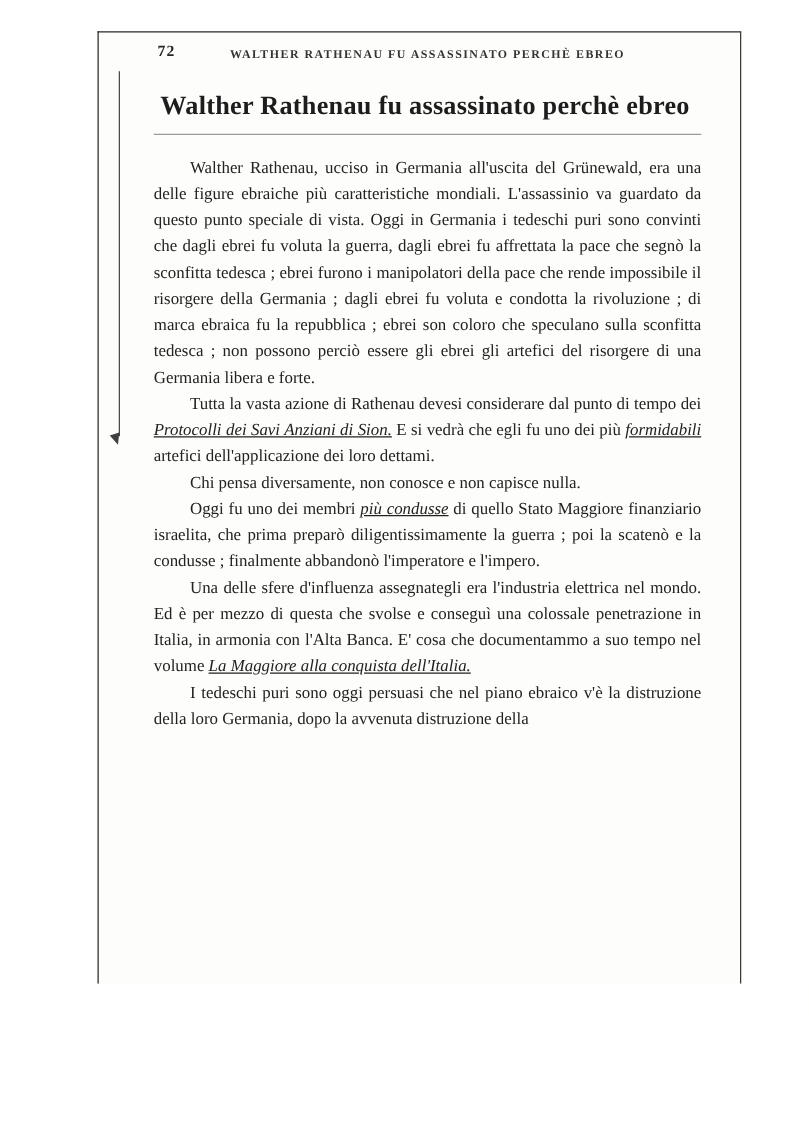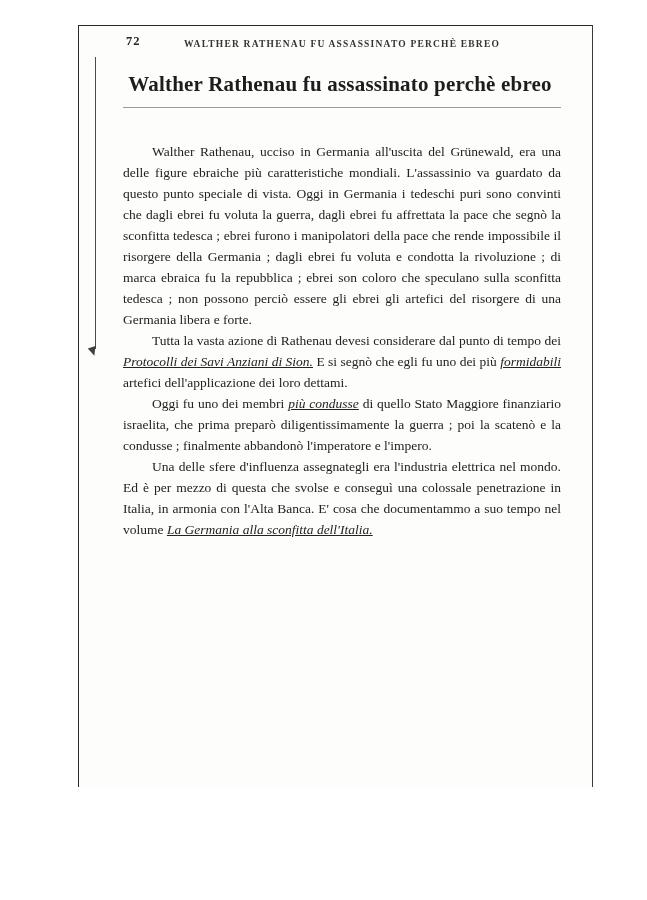--- a/index.html
+++ b/index.html
@@ -72,21 +72,21 @@
     position: absolute;
     top: 81px;
     left: 44px;
     width: 438px;
     height: 1px;
     background: #4a4a4a;
     opacity: 0.55;
   }
   .body-text {
     position: absolute;
-    top: 115px;
+    top: 97px;
     left: 44px;
     width: 438px;
     font-size: 13.5px;
     line-height: 21px;
     text-align: justify;
     color: #222222;
   }
   .body-text p {
     margin: 0;
     text-indent: 29px;
@@ -148,23 +148,25 @@
       <span class="page-number">72</span>
       <span class="header-text">WALTHER RATHENAU FU ASSASSINATO PERCHÈ EBREO</span>
     </div>
 
     <h1 class="title">Walther Rathenau fu assassinato perchè ebreo</h1>
 
     <div class="title-rule"></div>
 
     <div class="body-text" id="paragraphs">
         <p><span>Walther Rathenau, ucciso in Germania all'uscita del Grünewald, era una delle figure ebraiche più caratteristiche mondiali. L'assassinio va guardato da questo punto speciale di vista. Oggi in Germania i tedeschi puri sono convinti che dagli ebrei fu voluta la guerra, dagli ebrei fu affrettata la pace che segnò la sconfitta tedesca ; ebrei furono i manipolatori della pace che rende impossibile il risorgere della Germania ; dagli ebrei fu voluta e condotta la rivoluzione ; di marca ebraica fu la repubblica ; ebrei son coloro che speculano sulla sconfitta tedesca ; non possono perciò essere gli ebrei gli artefici del risorgere di una Germania libera e forte.</span></p>
-        <p><span>Tutta la vasta azione di Rathenau devesi considerare dal punto di tempo dei </span><em>Protocolli dei Savi Anziani di Sion.</em><span> E si segnò che egli fu uno dei più </span><em>formidabili</em><span> artefici dell'applicazione dei loro dettami.</span></p>
+        <p><span>Tutta la vasta azione di Rathenau devesi considerare dal punto di tempo dei </span><em>Protocolli dei Savi Anziani di Sion.</em><span> E si vedrà che egli fu uno dei più </span><em>formidabili</em><span> artefici dell'applicazione dei loro dettami.</span></p>
+        <p><span>Chi pensa diversamente, non conosce e non capisce nulla.</span></p>
         <p><span>Oggi fu uno dei membri </span><em>più condusse</em><span> di quello Stato Maggiore finanziario israelita, che prima preparò diligentissimamente la guerra ; poi la scatenò e la condusse ; finalmente abbandonò l'imperatore e l'impero.</span></p>
-        <p><span>Una delle sfere d'influenza assegnategli era l'industria elettrica nel mondo. Ed è per mezzo di questa che svolse e conseguì una colossale penetrazione in Italia, in armonia con l'Alta Banca. E' cosa che documentammo a suo tempo nel volume </span><em>La Germania alla sconfitta dell'Italia.</em></p>
+        <p><span>Una delle sfere d'influenza assegnategli era l'industria elettrica nel mondo. Ed è per mezzo di questa che svolse e conseguì una colossale penetrazione in Italia, in armonia con l'Alta Banca. E' cosa che documentammo a suo tempo nel volume </span><em>La Maggiore alla conquista dell'Italia.</em></p>
+        <p><span>I tedeschi puri sono oggi persuasi che nel piano ebraico v'è la distruzione della loro Germania, dopo la avvenuta distruzione della</span></p>
       </div>
 
   </div>
 
   <div class="artifact-vline"></div>
   <div class="artifact-arrow"></div>
   <div class="artifact-smudge"></div>
   <div class="artifact-dot"></div>
 
 </div>

